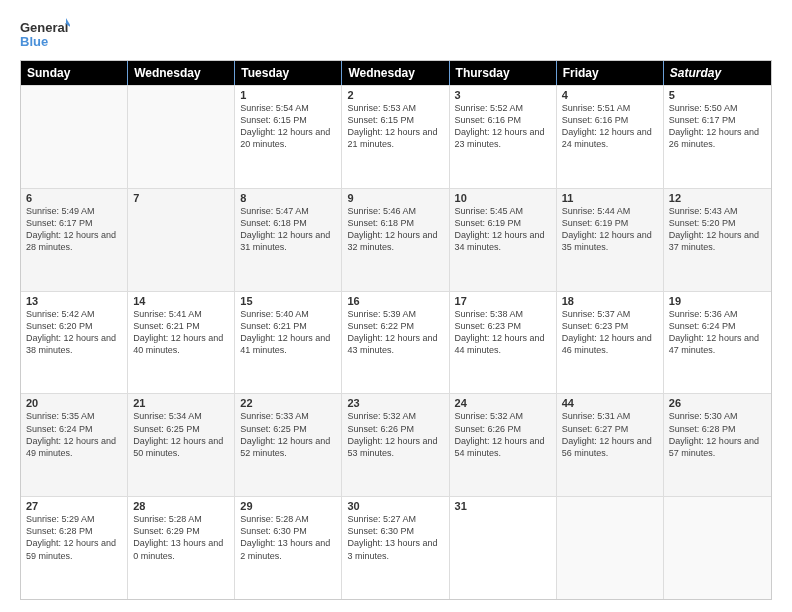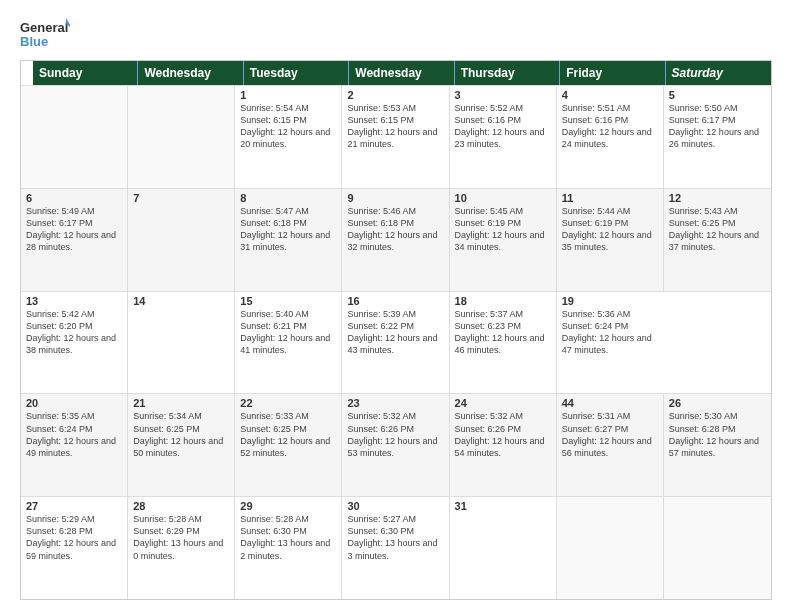--- a/index.html
+++ b/index.html
@@ -43,22 +43,21 @@
     }
     .calendar {
       flex: 1;
       display: flex;
       flex-direction: column;
       border: 1px solid #ccc;
     }
     .cal-header-row {
       display: grid;
       grid-template-columns: repeat(7, 1fr);
-      background-color: #14532d;
-      margin-left: 12px;
+      background-color: #000000;
     }
     .cal-header-cell {
       color: #fff;
       font-size: 12px;
       font-weight: bold;
       padding: 5px 6px;
       border-right: 1px solid #6a9fd8;
       text-align: left;
     }
     .cal-header-cell:last-child { border-right: none; font-style: italic; }
@@ -191,45 +190,54 @@
           </div>
           <div class="cal-cell">
             <div class="day-num">11</div>
             <div class="day-info">Sunrise: 5:44 AM
 Sunset: 6:19 PM
 Daylight: 12 hours and 35 minutes.</div>
           </div>
           <div class="cal-cell">
             <div class="day-num">12</div>
             <div class="day-info">Sunrise: 5:43 AM
-Sunset: 6:25 PM
+Sunset: 5:20 PM
 Daylight: 12 hours and 37 minutes.</div>
           </div>
         </div>
         <div class="cal-row">
           <div class="cal-cell">
             <div class="day-num">13</div>
             <div class="day-info">Sunrise: 5:42 AM
 Sunset: 6:20 PM
 Daylight: 12 hours and 38 minutes.</div>
           </div>
           <div class="cal-cell">
             <div class="day-num">14</div>
+            <div class="day-info">Sunrise: 5:41 AM
+Sunset: 6:21 PM
+Daylight: 12 hours and 40 minutes.</div>
           </div>
           <div class="cal-cell">
             <div class="day-num">15</div>
             <div class="day-info">Sunrise: 5:40 AM
 Sunset: 6:21 PM
 Daylight: 12 hours and 41 minutes.</div>
           </div>
           <div class="cal-cell">
             <div class="day-num">16</div>
             <div class="day-info">Sunrise: 5:39 AM
 Sunset: 6:22 PM
 Daylight: 12 hours and 43 minutes.</div>
+          </div>
+          <div class="cal-cell">
+            <div class="day-num">17</div>
+            <div class="day-info">Sunrise: 5:38 AM
+Sunset: 6:23 PM
+Daylight: 12 hours and 44 minutes.</div>
           </div>
           <div class="cal-cell">
             <div class="day-num">18</div>
             <div class="day-info">Sunrise: 5:37 AM
 Sunset: 6:23 PM
 Daylight: 12 hours and 46 minutes.</div>
           </div>
           <div class="cal-cell">
             <div class="day-num">19</div>
             <div class="day-info">Sunrise: 5:36 AM

